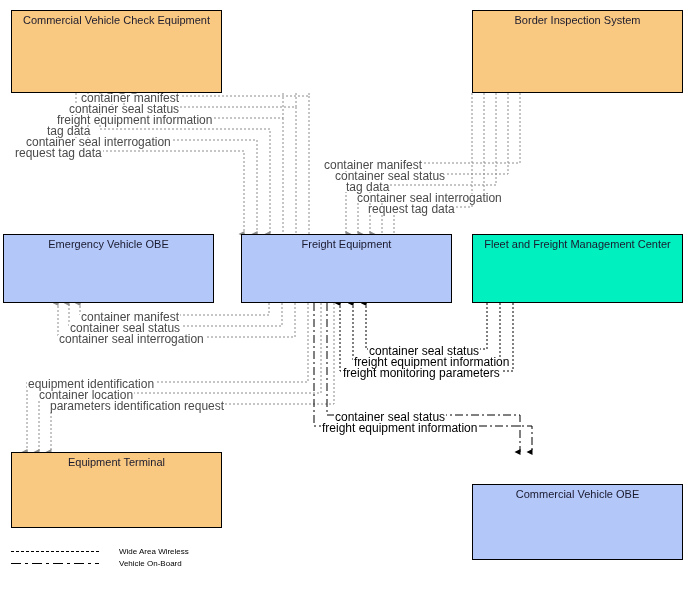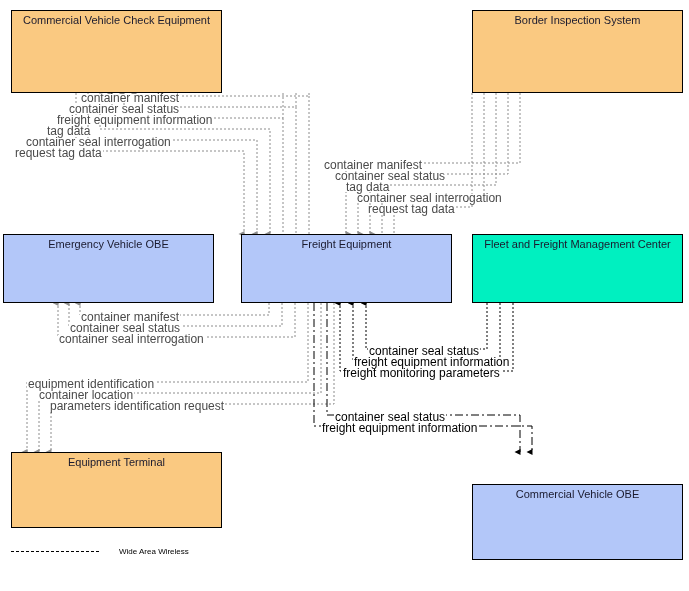--- a/index.html
+++ b/index.html
@@ -202,15 +202,19 @@
   <span class="flow-label" style="left:342px;top:369px;">freight monitoring parameters</span>
 
   <span class="flow-label" style="left:334px;top:413px;">container seal status</span>
   <span class="flow-label" style="left:321px;top:424px;">freight equipment information</span>
 
   <div class="legend">
     <div class="legend-row">
       <span class="legend-line"></span>
       <span class="legend-text">Wide Area Wireless</span>
     </div>
+    <div class="legend-row">
+      <span class="legend-line vob"></span>
+      <span class="legend-text">Vehicle On-Board</span>
+    </div>
   </div>
 
 </div>
 
 </body></html>

